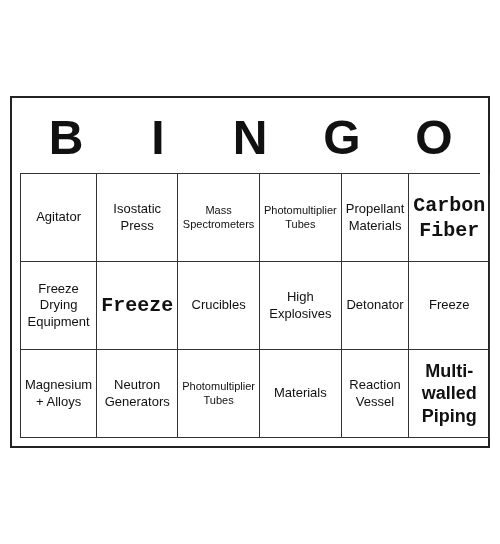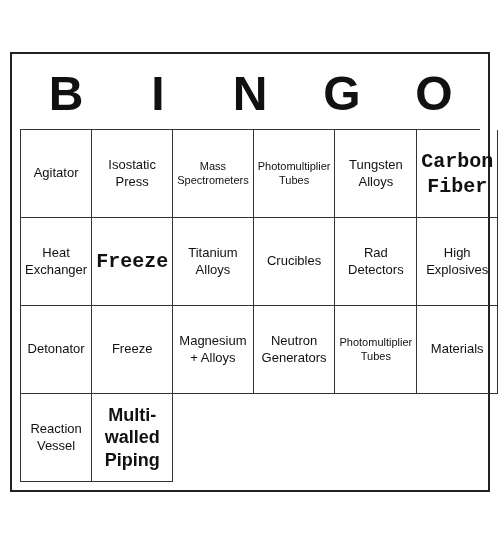--- a/index.html
+++ b/index.html
@@ -83,39 +83,33 @@
       <div class="bingo-cell">
         <span>Isostatic Press</span>
       </div>
       <div class="bingo-cell small">
         <span>Mass Spectrometers</span>
       </div>
       <div class="bingo-cell small">
         <span>Photomultiplier Tubes</span>
       </div>
       <div class="bingo-cell">
-        <span>Tungsten Alloys</span>
+        <span>Propellant Materials</span>
       </div>
       <div class="bingo-cell large">
         <span>Carbon Fiber</span>
       </div>
       <div class="bingo-cell">
-        <span>Heat Exchanger</span>
+        <span>Freeze Drying Equipment</span>
       </div>
       <div class="bingo-cell large">
         <span>Freeze</span>
       </div>
       <div class="bingo-cell">
-        <span>Titanium Alloys</span>
-      </div>
-      <div class="bingo-cell">
         <span>Crucibles</span>
-      </div>
-      <div class="bingo-cell">
-        <span>Rad Detectors</span>
       </div>
       <div class="bingo-cell">
         <span>High Explosives</span>
       </div>
       <div class="bingo-cell">
         <span>Detonator</span>
       </div>
       <div class="bingo-cell">
         <span>Freeze</span>
       </div>

